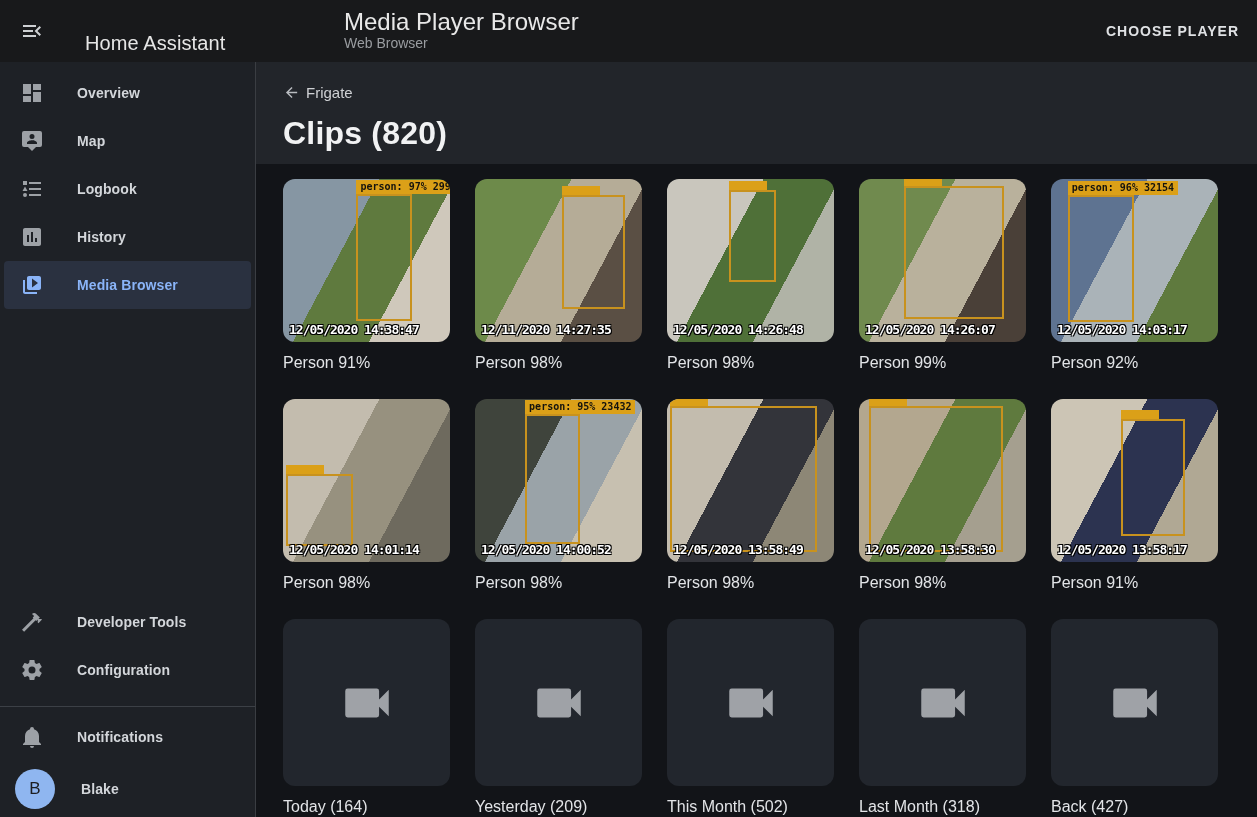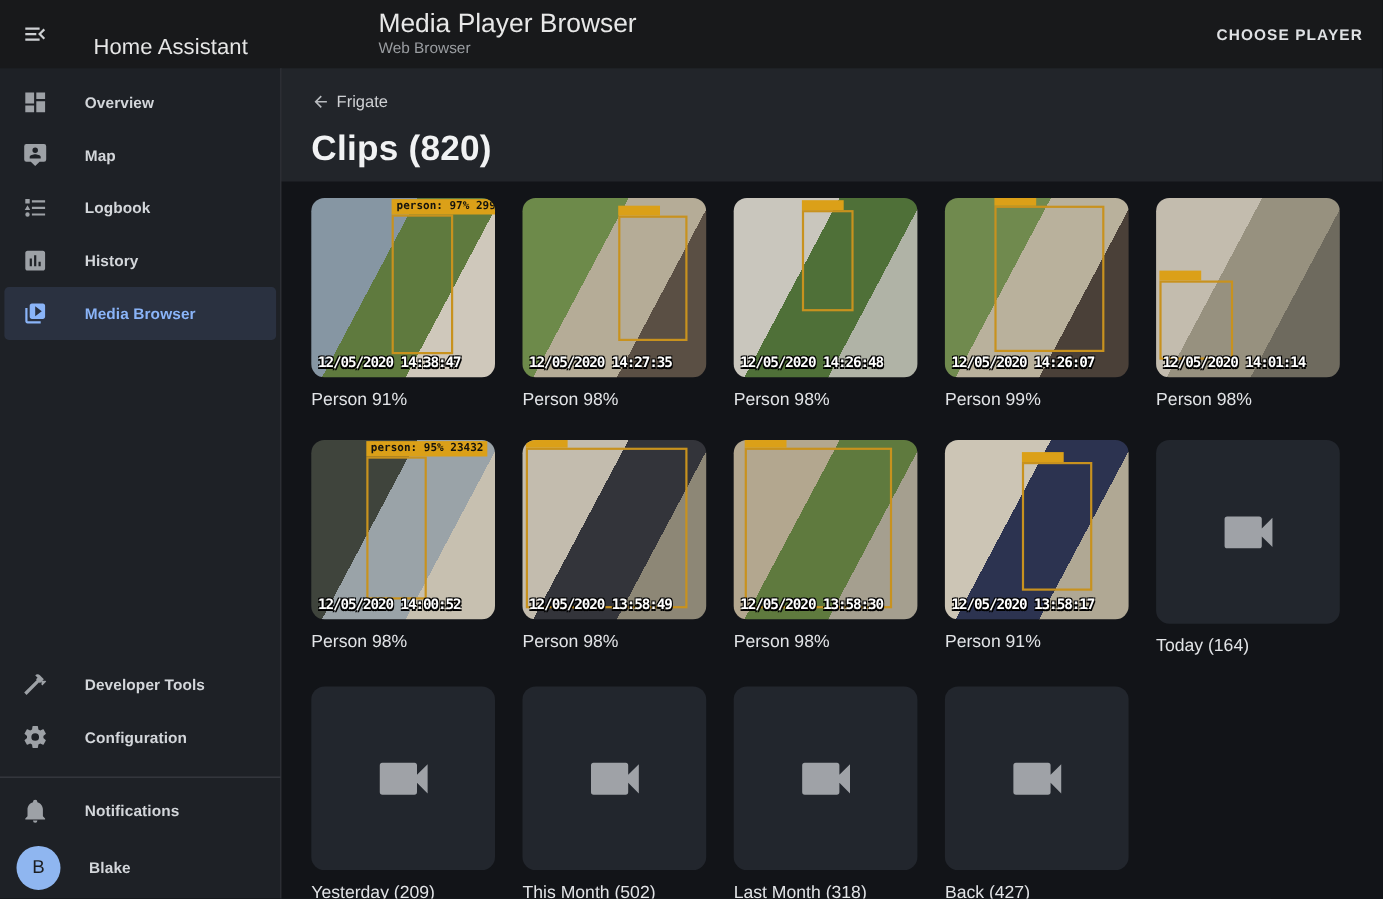--- a/index.html
+++ b/index.html
@@ -197,21 +197,21 @@
               <div class="ts">12/05/2020 14:38:47</div>
             </div>
             <div class="caption">Person 91%</div>
           </div>
 
           <div class="card">
             <div class="thumb" style="background: linear-gradient(118deg, rgb(109, 138, 74) 0%, rgb(109, 138, 74) 38%, rgb(181, 172, 151) 38%, rgb(181, 172, 151) 68%, rgb(90, 79, 68) 68%, rgb(90, 79, 68) 100%);">
               <div class="bbox" style="left: 52%; top: 10%; width: 38%; height: 70%;"></div>
 
               <div class="det-mini" style="left: 52%; top: 10%;"></div>
-              <div class="ts">12/05/2020 14:27:35</div>
+              <div class="ts">12/11/2020 14:27:35</div>
             </div>
             <div class="caption">Person 98%</div>
           </div>
 
           <div class="card">
             <div class="thumb" style="background: linear-gradient(118deg, rgb(201, 198, 189) 0%, rgb(201, 198, 189) 38%, rgb(79, 112, 56) 38%, rgb(79, 112, 56) 68%, rgb(176, 179, 166) 68%, rgb(176, 179, 166) 100%);">
               <div class="bbox" style="left: 37%; top: 7%; width: 28%; height: 56%;"></div>
 
               <div class="det-mini" style="left: 37%; top: 7%;"></div>
               <div class="ts">12/05/2020 14:26:48</div>
@@ -222,20 +222,29 @@
           <div class="card">
             <div class="thumb" style="background: linear-gradient(118deg, rgb(112, 138, 78) 0%, rgb(112, 138, 78) 38%, rgb(185, 177, 156) 38%, rgb(185, 177, 156) 68%, rgb(74, 64, 56) 68%, rgb(74, 64, 56) 100%);">
               <div class="bbox" style="left: 27%; top: 4%; width: 60%; height: 82%;"></div>
 
               <div class="det-mini" style="left: 27%; top: 4%;"></div>
               <div class="ts">12/05/2020 14:26:07</div>
             </div>
             <div class="caption">Person 99%</div>
           </div>
 
+          <div class="card">
+            <div class="thumb" style="background: linear-gradient(118deg, rgb(94, 115, 145) 0%, rgb(94, 115, 145) 38%, rgb(170, 179, 184) 38%, rgb(170, 179, 184) 68%, rgb(95, 122, 62) 68%, rgb(95, 122, 62) 100%);">
+              <div class="bbox" style="left: 10%; top: 10%; width: 40%; height: 78%;"></div>
+              <div class="det-label" style="left: 10%; top: 10%;">person: 96% 32154</div>
+
+              <div class="ts">12/05/2020 14:03:17</div>
+            </div>
+            <div class="caption">Person 92%</div>
+          </div>
 
           <div class="card">
             <div class="thumb" style="background: linear-gradient(118deg, rgb(195, 188, 174) 0%, rgb(195, 188, 174) 38%, rgb(151, 145, 127) 38%, rgb(151, 145, 127) 68%, rgb(110, 106, 94) 68%, rgb(110, 106, 94) 100%);">
               <div class="bbox" style="left: 2%; top: 46%; width: 40%; height: 44%;"></div>
 
               <div class="det-mini" style="left: 2%; top: 46%;"></div>
               <div class="ts">12/05/2020 14:01:14</div>
             </div>
             <div class="caption">Person 98%</div>
           </div>

